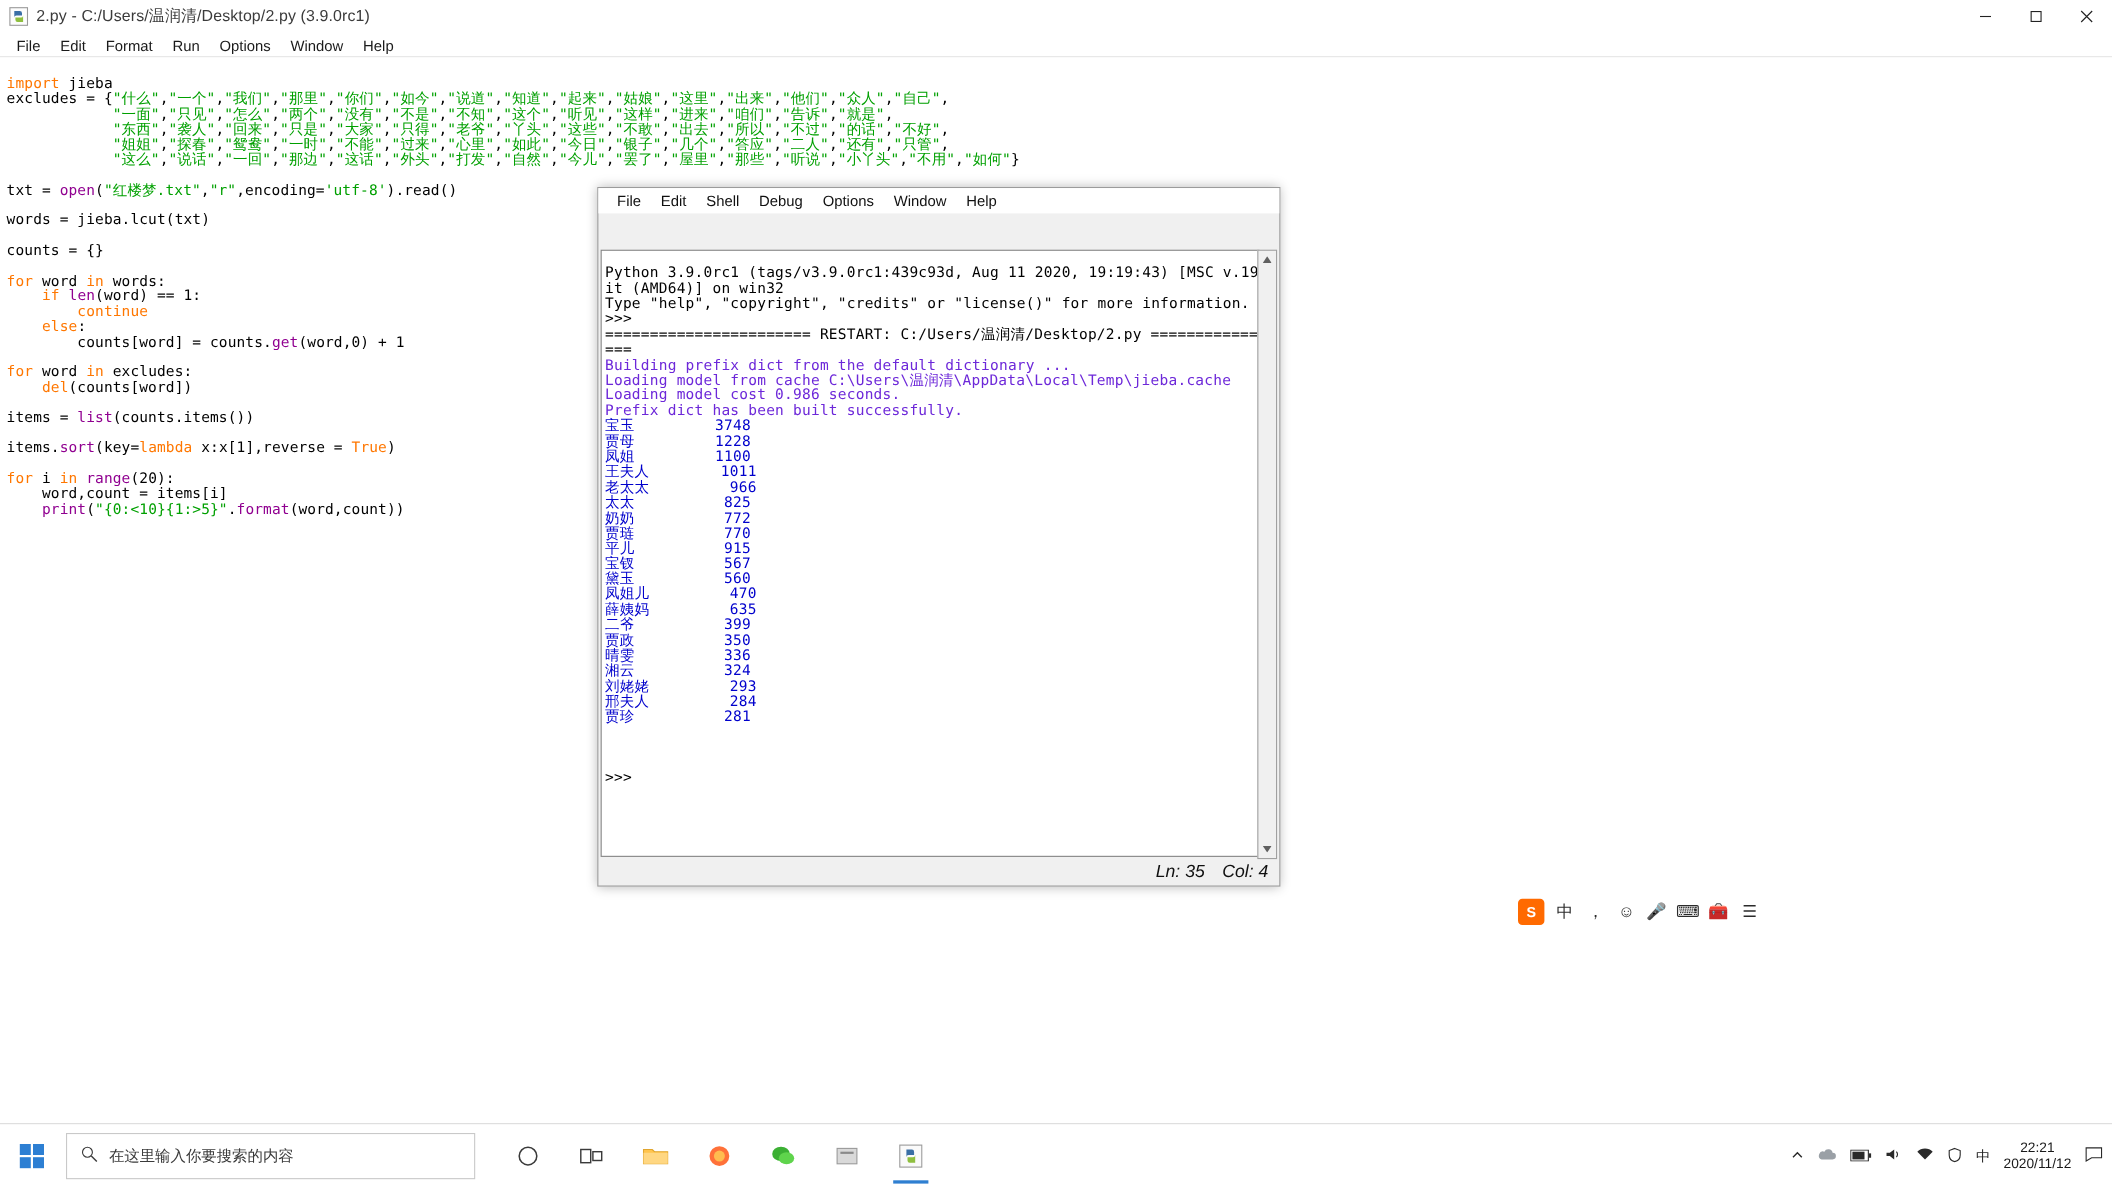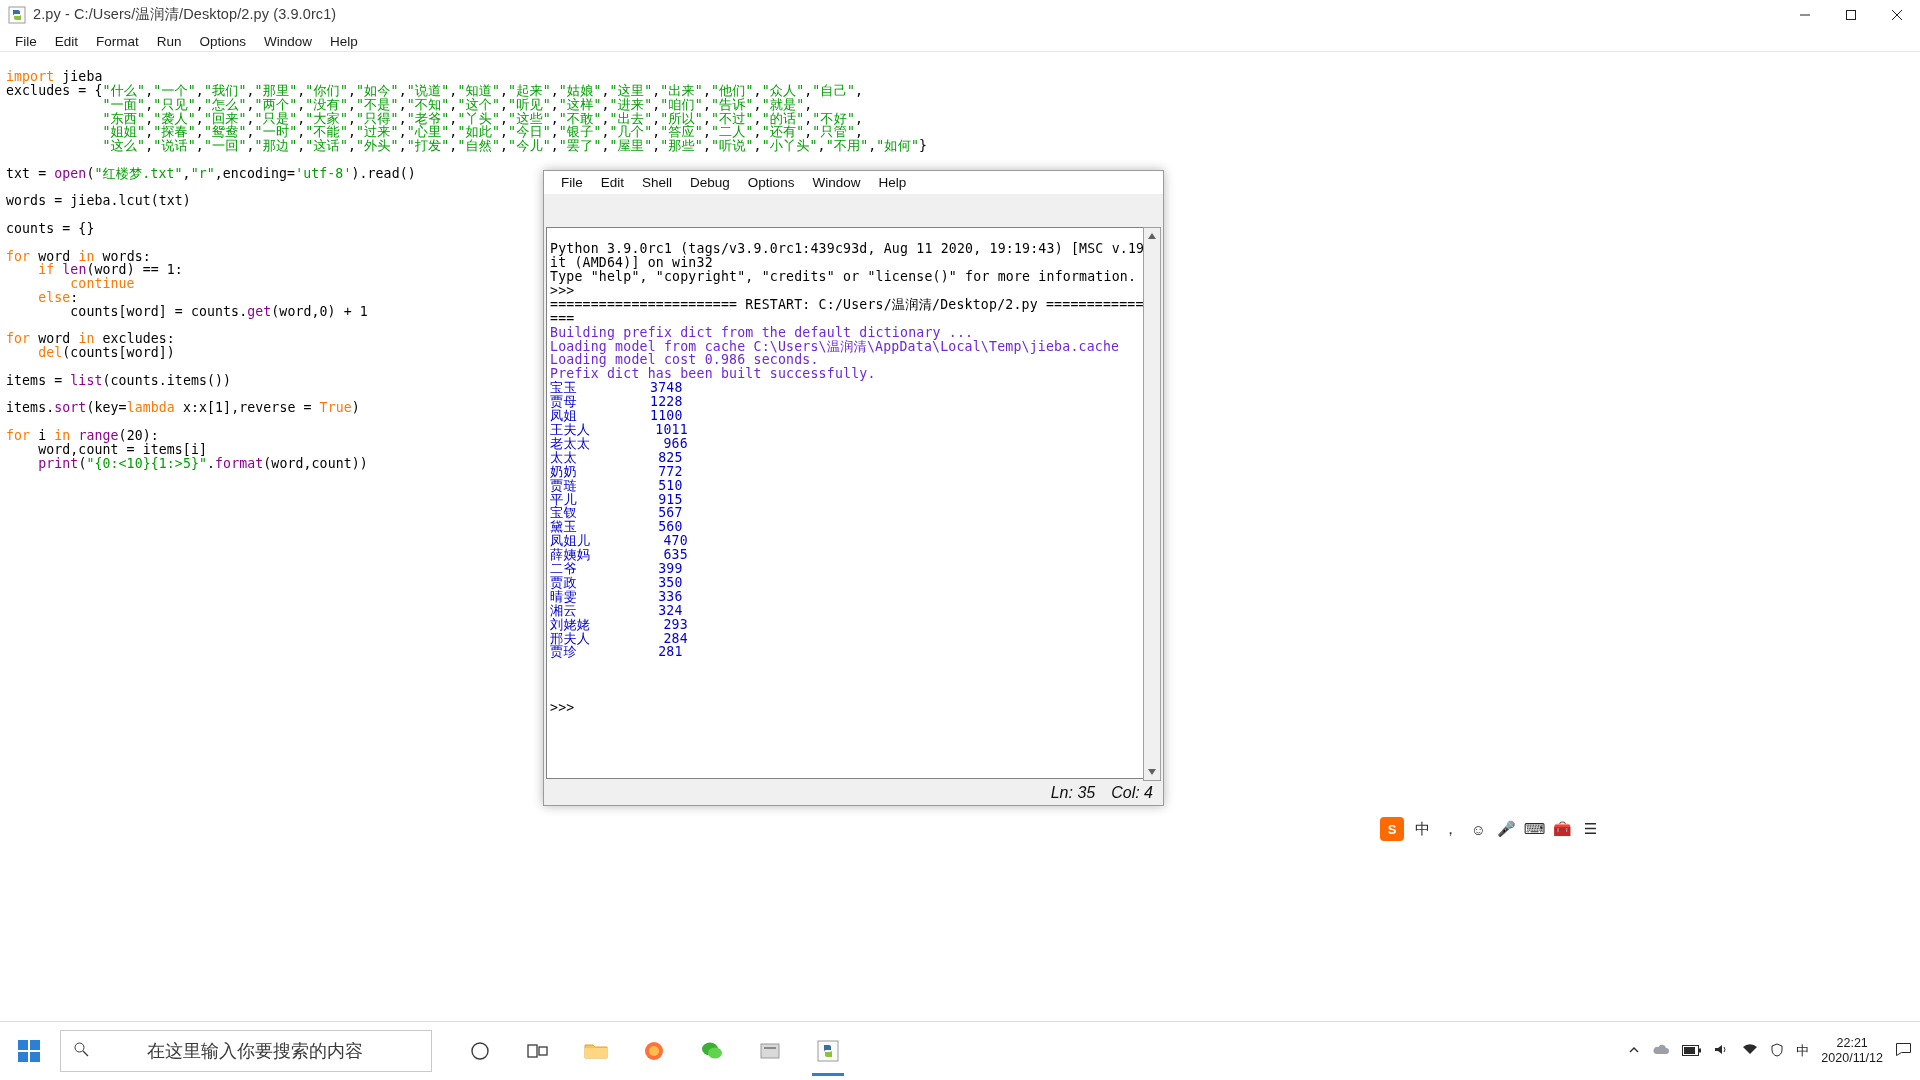--- a/index.html
+++ b/index.html
@@ -58,21 +58,21 @@
   .tray-ico{width:19px;height:19px;display:flex;align-items:center;justify-content:center;
      font-size:15px;color:#2b2b2b;}
   .sogou{width:24px;height:24px;border-radius:4px;background:#ff6a00;color:#fff;
      display:flex;align-items:center;justify-content:center;font-size:13px;font-weight:bold;}
 
   .taskbar{position:absolute;left:0;bottom:0;width:1920px;height:58px;background:#ffffff;
      border-top:1px solid #dcdcdc;display:flex;align-items:center;}
   .start-btn{width:58px;height:58px;display:flex;align-items:center;justify-content:center;}
   .search-box{width:358px;height:40px;background:#ffffff;border:1px solid #c9c9c9;
      display:flex;align-items:center;padding-left:12px;gap:10px;margin-left:2px;}
-  .search-ph{font-size:18px;color:#3a3a3a;margin-left:48px;}
+  .search-ph{font-size:14px;color:#3a3a3a;}
   .tb-icons{display:flex;align-items:center;margin-left:24px;gap:10px;}
   .tb-item{width:48px;height:52px;display:flex;align-items:center;justify-content:center;position:relative;}
   .tb-item.active::after{content:"";position:absolute;bottom:1px;left:8px;width:32px;height:3px;background:#2f7fd1;}
   .tray-right{margin-left:auto;display:flex;align-items:center;gap:12px;padding-right:8px;}
   .clock{font-size:12.5px;color:#1a1a1a;line-height:15px;text-align:center;}
   .tray-small{font-size:13px;color:#1f1f1f;}
 </style>
 </head>
 <body>
 
@@ -147,21 +147,21 @@
 <span class="err">Loading model from cache C:\Users\温润清\AppData\Local\Temp\jieba.cache</span>
 <span class="err">Loading model cost 0.986 seconds.</span>
 <span class="err">Prefix dict has been built successfully.</span>
 <span class="outv">宝玉         3748</span>
 <span class="outv">贾母         1228</span>
 <span class="outv">凤姐         1100</span>
 <span class="outv">王夫人        1011</span>
 <span class="outv">老太太         966</span>
 <span class="outv">太太          825</span>
 <span class="outv">奶奶          772</span>
-<span class="outv">贾琏          510</span>
+<span class="outv">贾琏          770</span>
 <span class="outv">平儿          915</span>
 <span class="outv">宝钗          567</span>
 <span class="outv">黛玉          560</span>
 <span class="outv">凤姐儿         470</span>
 <span class="outv">薛姨妈         635</span>
 <span class="outv">二爷          399</span>
 <span class="outv">贾政          350</span>
 <span class="outv">晴雯          336</span>
 <span class="outv">湘云          324</span>
 <span class="outv">刘姥姥         293</span>

